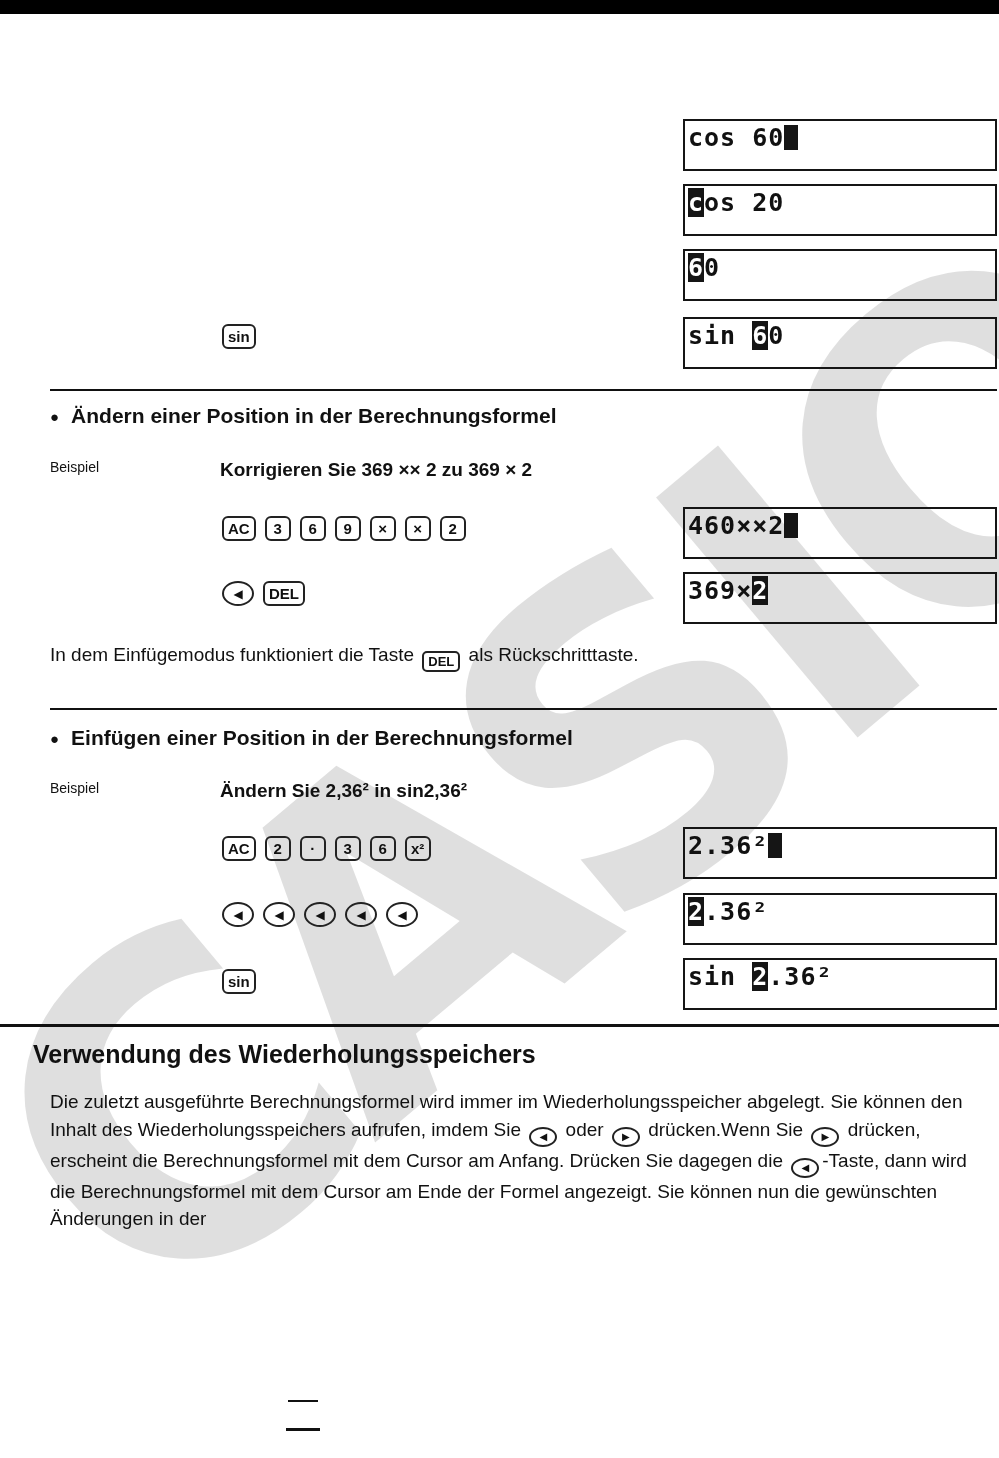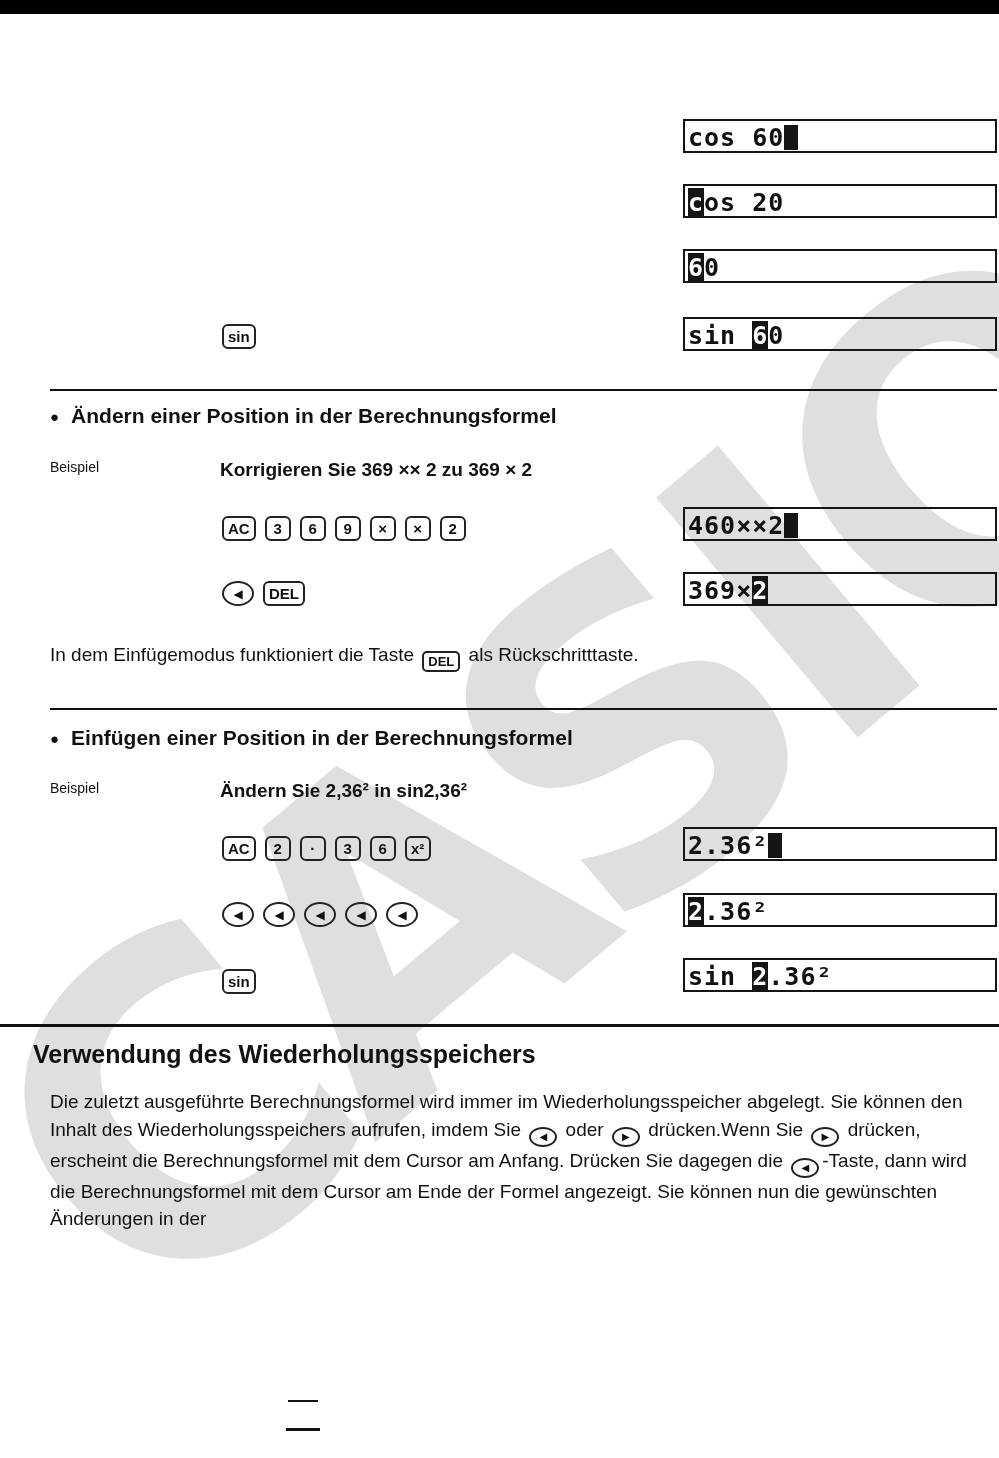--- a/index.html
+++ b/index.html
@@ -13,21 +13,21 @@
     font-family:"DejaVu Sans", sans-serif; font-weight:bold;
     font-size:430px; line-height:430px; letter-spacing:-25px;
     color:rgba(150,150,150,0.30);
     transform:rotate(-40deg); transform-origin:150px 215px;
     white-space:nowrap; pointer-events:none;
   }
   .topbar { position:absolute; left:0; top:0; width:999px; height:14px; background:#000; }
   .rule { position:absolute; background:#111; }
 
   .lcd {
-    position:absolute; left:683px; width:314px; height:34px;
+    position:absolute; left:683px; width:314px; height:52px;
     border:2px solid #151515; background:transparent;
     font-family:"DejaVu Sans Mono", monospace; font-weight:bold;
     font-size:25px; line-height:33px; letter-spacing:1px;
     padding-left:3px; white-space:nowrap; overflow:hidden;
   }
   .lcd-inv { background:#151515; color:#fff; }
   .lcd-cursor { display:inline-block; width:14px; height:25px; background:#151515; vertical-align:-4px; }
 
   .keyrow { position:absolute; display:flex; gap:9px; align-items:center; }
   .keycap {

